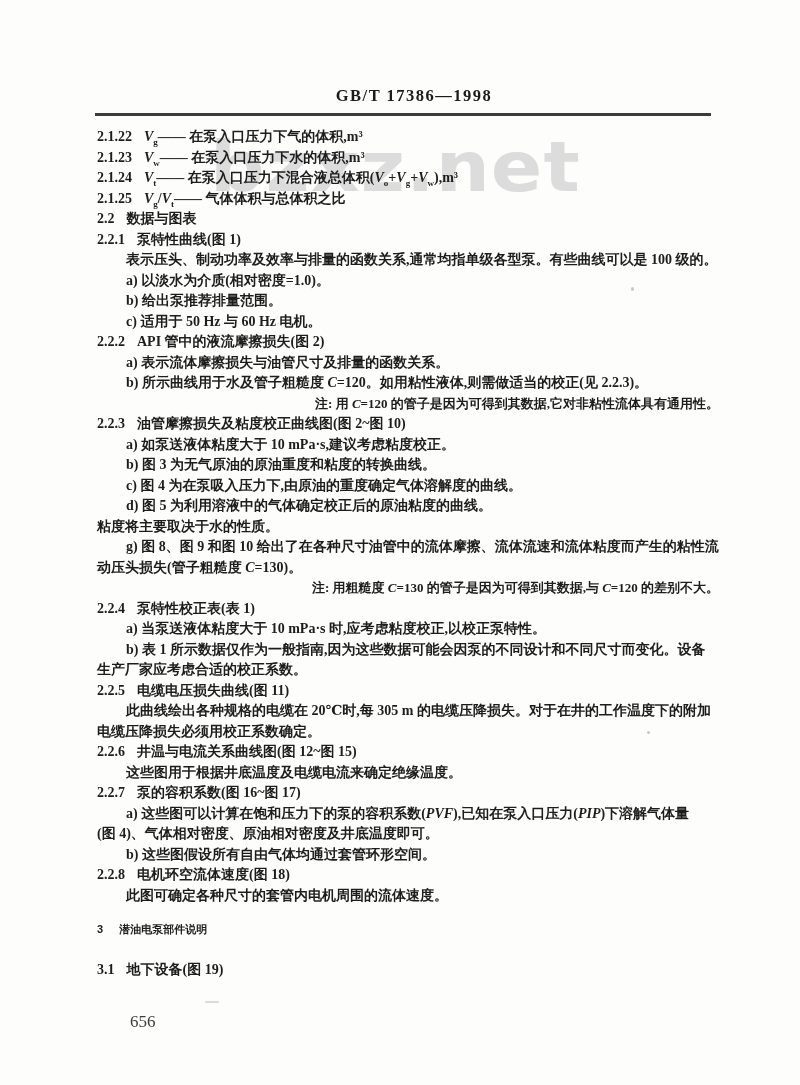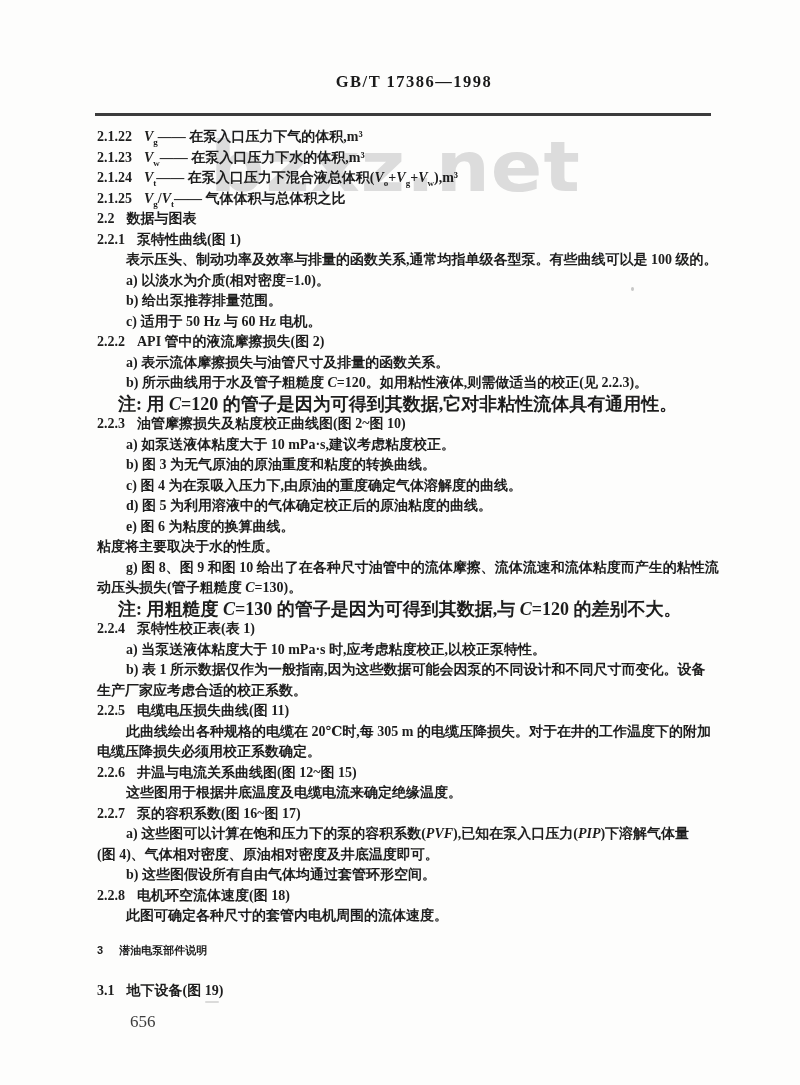--- a/index.html
+++ b/index.html
@@ -20,21 +20,21 @@
     font-weight:bold;
     font-size:76px;
     letter-spacing:1px;
     color:#dcdcdc;
     transform:scaleY(0.92);
     z-index:0;
     user-select:none;
   }
   .header{
     position:absolute;
-    left:97px;width:616px;top:72px;
+    left:97px;width:616px;top:86px;
     text-align:center;
     font-weight:bold;
     font-size:16.5px;
     letter-spacing:1.5px;
     color:#1b1b1b;
     z-index:2;
     text-indent:18px;
   }
   .rule{
     position:absolute;
@@ -49,21 +49,21 @@
     color:#1d1d1d;
   }
   .line{
     font-size:14px;
     line-height:20.5px;
     white-space:nowrap;
     font-weight:bold;
   }
   .line .num{margin-right:12px;}
   .line.li,.line.p{padding-left:29px;}
-  .line.note{padding-left:21px;font-size:18px;}
+  .line.note{padding-left:21px;font-size:13px;text-align:right;}
   .line.h1{
     font-family:"Liberation Sans","DejaVu Sans",sans-serif;
     font-weight:bold;
     font-size:11px;
     margin-top:13px;
     line-height:21px;
   }
   .line.h1 .num{margin-right:16px;}
   .line.h2{margin-top:19px;line-height:21px;}
   .line i{font-style:italic;font-family:"Liberation Serif","DejaVu Serif",serif;}
@@ -100,21 +100,20 @@
       <div class="line li"><span class="txt">c) 适用于 50 Hz 与 60 Hz 电机。</span></div>
       <div class="line h"><span class="num">2.2.2</span><span class="txt">API 管中的液流摩擦损失(图 2)</span></div>
       <div class="line li"><span class="txt">a) 表示流体摩擦损失与油管尺寸及排量的函数关系。</span></div>
       <div class="line li"><span class="txt">b) 所示曲线用于水及管子粗糙度 <i>C</i>=120。如用粘性液体,则需做适当的校正(见 2.2.3)。</span></div>
       <div class="line note"><span class="txt">注: 用 <i>C</i>=120 的管子是因为可得到其数据,它对非粘性流体具有通用性。</span></div>
       <div class="line h"><span class="num">2.2.3</span><span class="txt">油管摩擦损失及粘度校正曲线图(图 2~图 10)</span></div>
       <div class="line li"><span class="txt">a) 如泵送液体粘度大于 10 mPa·s,建议考虑粘度校正。</span></div>
       <div class="line li"><span class="txt">b) 图 3 为无气原油的原油重度和粘度的转换曲线。</span></div>
       <div class="line li"><span class="txt">c) 图 4 为在泵吸入压力下,由原油的重度确定气体溶解度的曲线。</span></div>
       <div class="line li"><span class="txt">d) 图 5 为利用溶液中的气体确定校正后的原油粘度的曲线。</span></div>
-      <div class="line li"><span class="txt">e) 图 6 为粘度的换算曲线。</span></div>
       <div class="line cont"><span class="txt">粘度将主要取决于水的性质。</span></div>
       <div class="line li"><span class="txt">g) 图 8、图 9 和图 10 给出了在各种尺寸油管中的流体摩擦、流体流速和流体粘度而产生的粘性流</span></div>
       <div class="line cont"><span class="txt">动压头损失(管子粗糙度 <i>C</i>=130)。</span></div>
       <div class="line note"><span class="txt">注: 用粗糙度 <i>C</i>=130 的管子是因为可得到其数据,与 <i>C</i>=120 的差别不大。</span></div>
       <div class="line h"><span class="num">2.2.4</span><span class="txt">泵特性校正表(表 1)</span></div>
       <div class="line li"><span class="txt">a) 当泵送液体粘度大于 10 mPa·s 时,应考虑粘度校正,以校正泵特性。</span></div>
       <div class="line li"><span class="txt">b) 表 1 所示数据仅作为一般指南,因为这些数据可能会因泵的不同设计和不同尺寸而变化。设备</span></div>
       <div class="line cont"><span class="txt">生产厂家应考虑合适的校正系数。</span></div>
       <div class="line h"><span class="num">2.2.5</span><span class="txt">电缆电压损失曲线(图 11)</span></div>
       <div class="line p"><span class="txt">此曲线绘出各种规格的电缆在 20℃时,每 305 m 的电缆压降损失。对于在井的工作温度下的附加</span></div>

